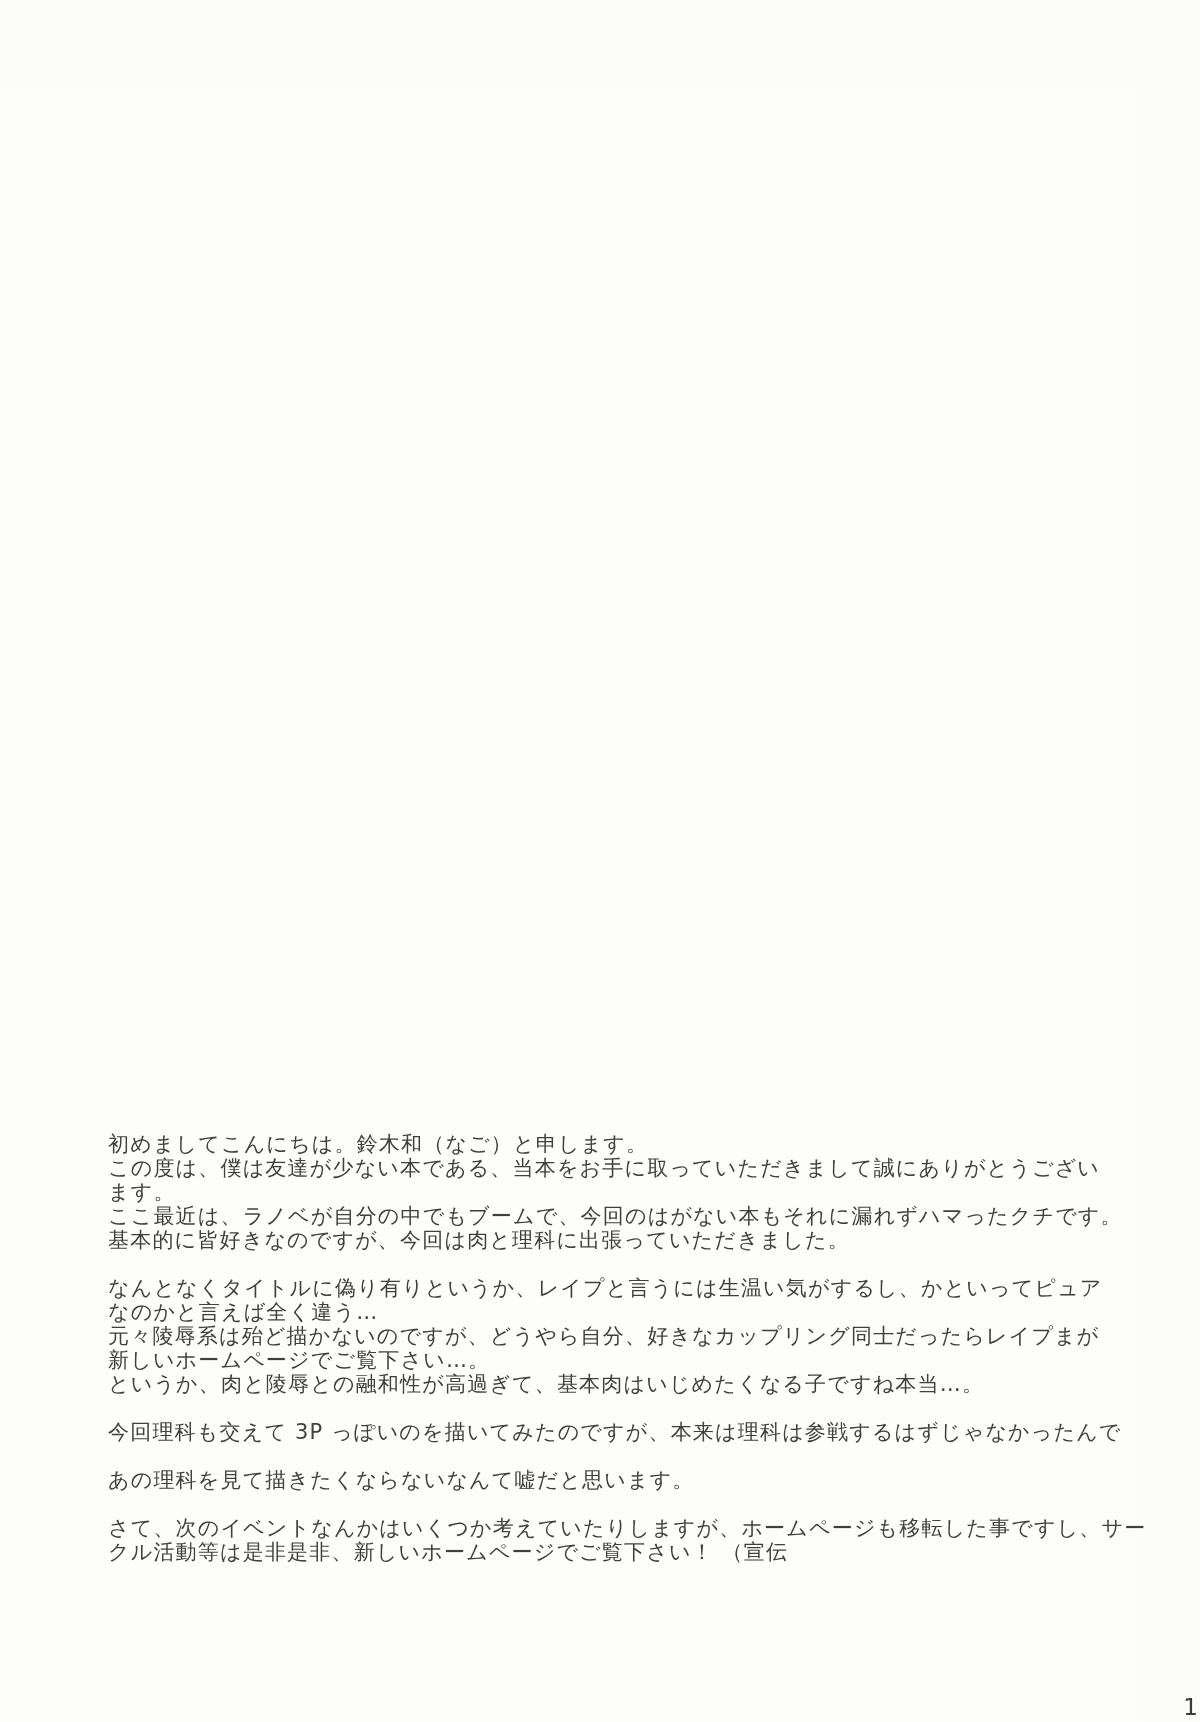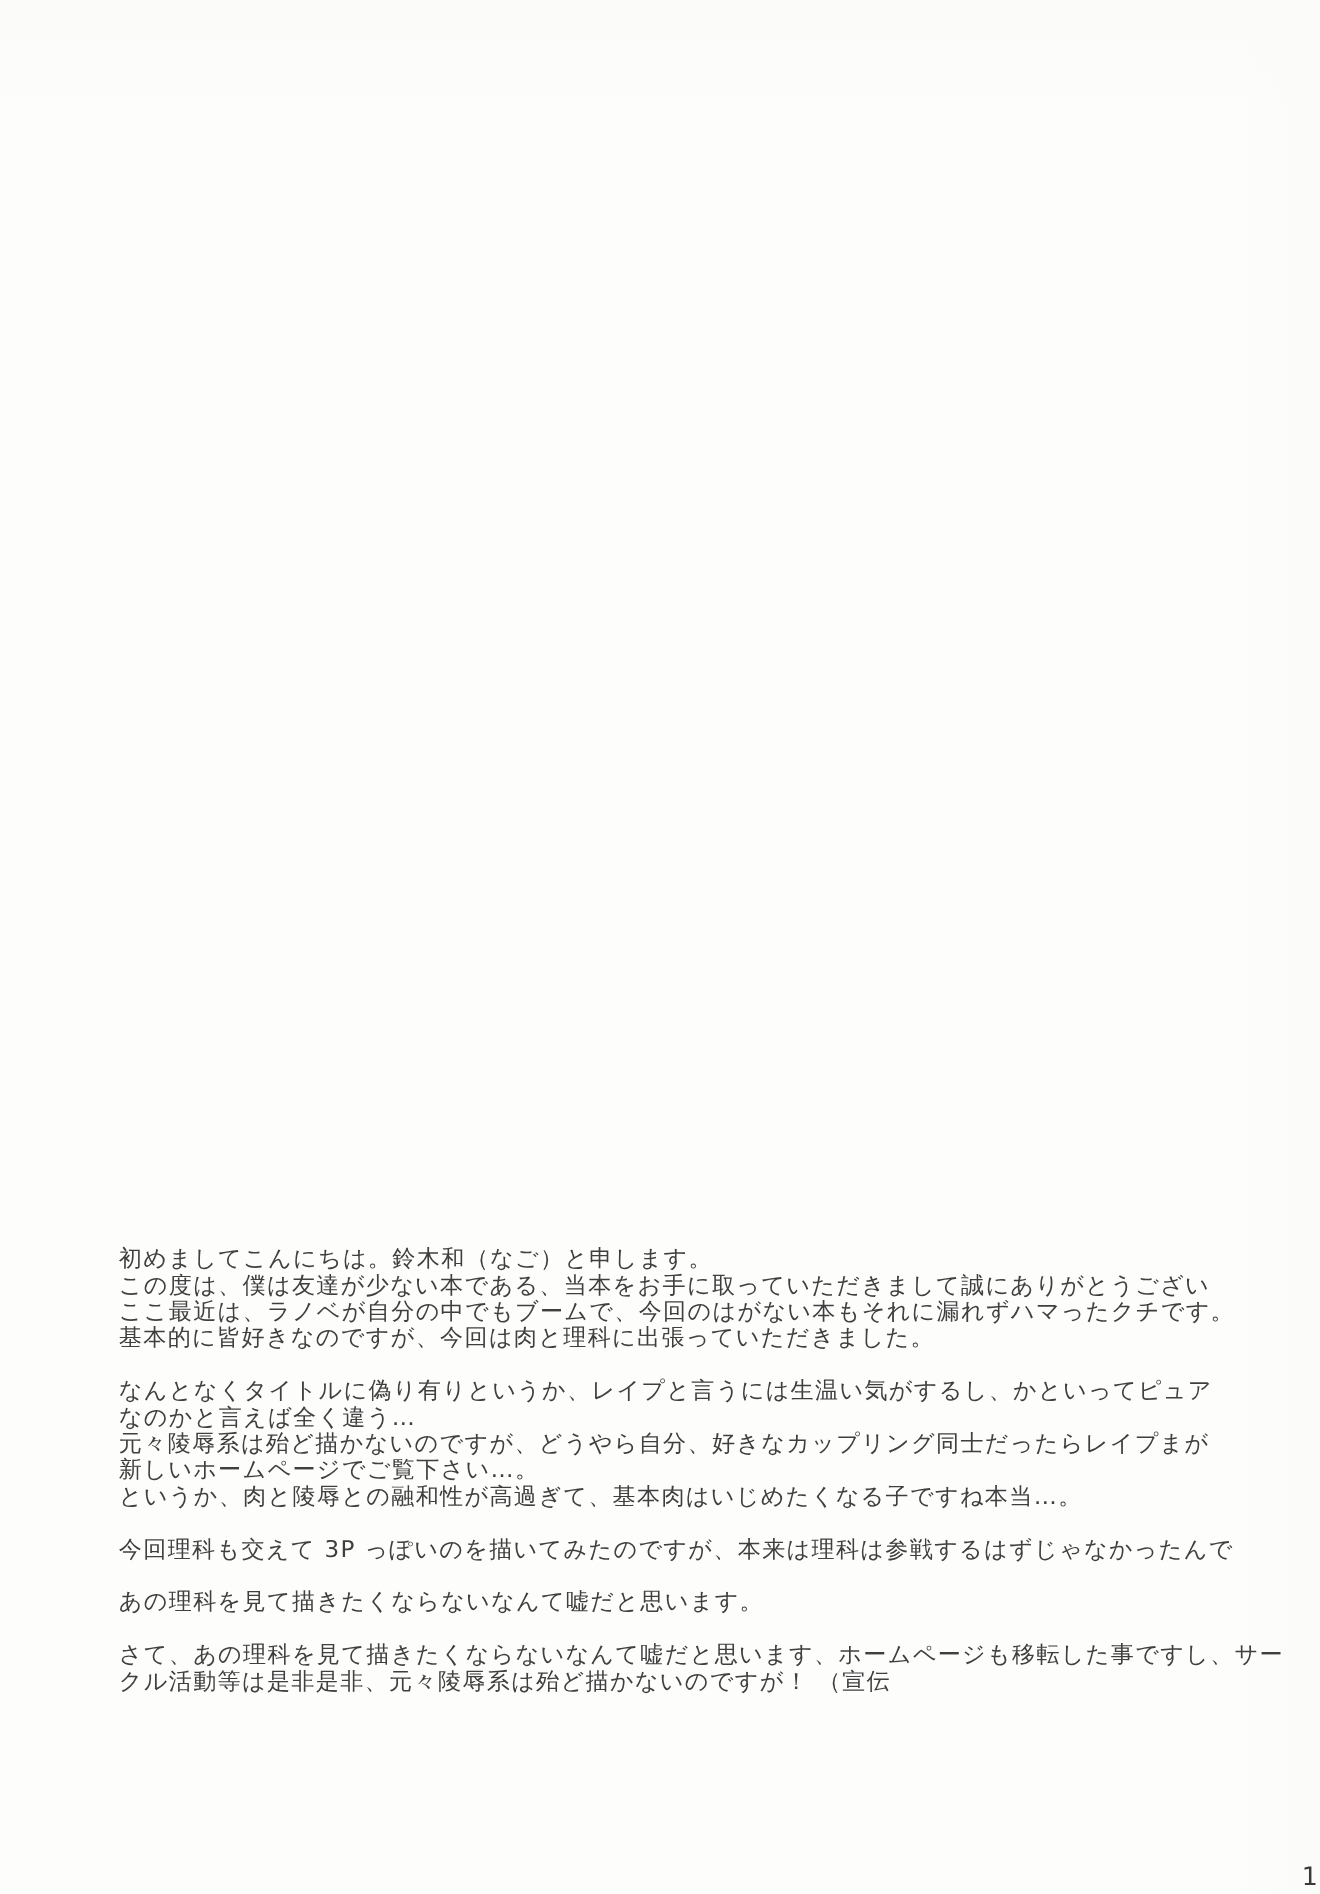--- a/index.html
+++ b/index.html
@@ -47,30 +47,31 @@
     line-height: 1;
   }
 </style>
 </head>
 <body>
 
 <div class="page">
   <div class="afterword">
       <div class="text-line">初めましてこんにちは。鈴木和（なご）と申します。</div>
       <div class="text-line">この度は、僕は友達が少ない本である、当本をお手に取っていただきまして誠にありがとうござい</div>
+      <div class="text-line">ます。</div>
       <div class="text-line">ここ最近は、ラノベが自分の中でもブームで、今回のはがない本もそれに漏れずハマったクチです。</div>
       <div class="text-line">基本的に皆好きなのですが、今回は肉と理科に出張っていただきました。</div>
       <div class="text-line"></div>
       <div class="text-line">なんとなくタイトルに偽り有りというか、レイプと言うには生温い気がするし、かといってピュア</div>
       <div class="text-line">なのかと言えば全く違う…</div>
       <div class="text-line">元々陵辱系は殆ど描かないのですが、どうやら自分、好きなカップリング同士だったらレイプまが</div>
       <div class="text-line">新しいホームページでご覧下さい…。</div>
       <div class="text-line">というか、肉と陵辱との融和性が高過ぎて、基本肉はいじめたくなる子ですね本当…。</div>
       <div class="text-line"></div>
       <div class="text-line">今回理科も交えて 3P っぽいのを描いてみたのですが、本来は理科は参戦するはずじゃなかったんで</div>
       <div class="text-line"></div>
       <div class="text-line">あの理科を見て描きたくならないなんて嘘だと思います。</div>
       <div class="text-line"></div>
-      <div class="text-line">さて、あの理科を見て描きたくならないなんて嘘だと思います、ホームページも移転した事ですし、サー</div>
-      <div class="text-line">クル活動等は是非是非、元々陵辱系は殆ど描かないのですが！ （宣伝</div>
+      <div class="text-line">さて、次のイベントなんかはいくつか考えていたりしますが、ホームページも移転した事ですし、サー</div>
+      <div class="text-line">クル活動等は是非是非、新しいホームページでご覧下さい！ （宣伝</div>
     </div>
   <div class="page-number">1</div>
 </div>
 
 </body></html>

